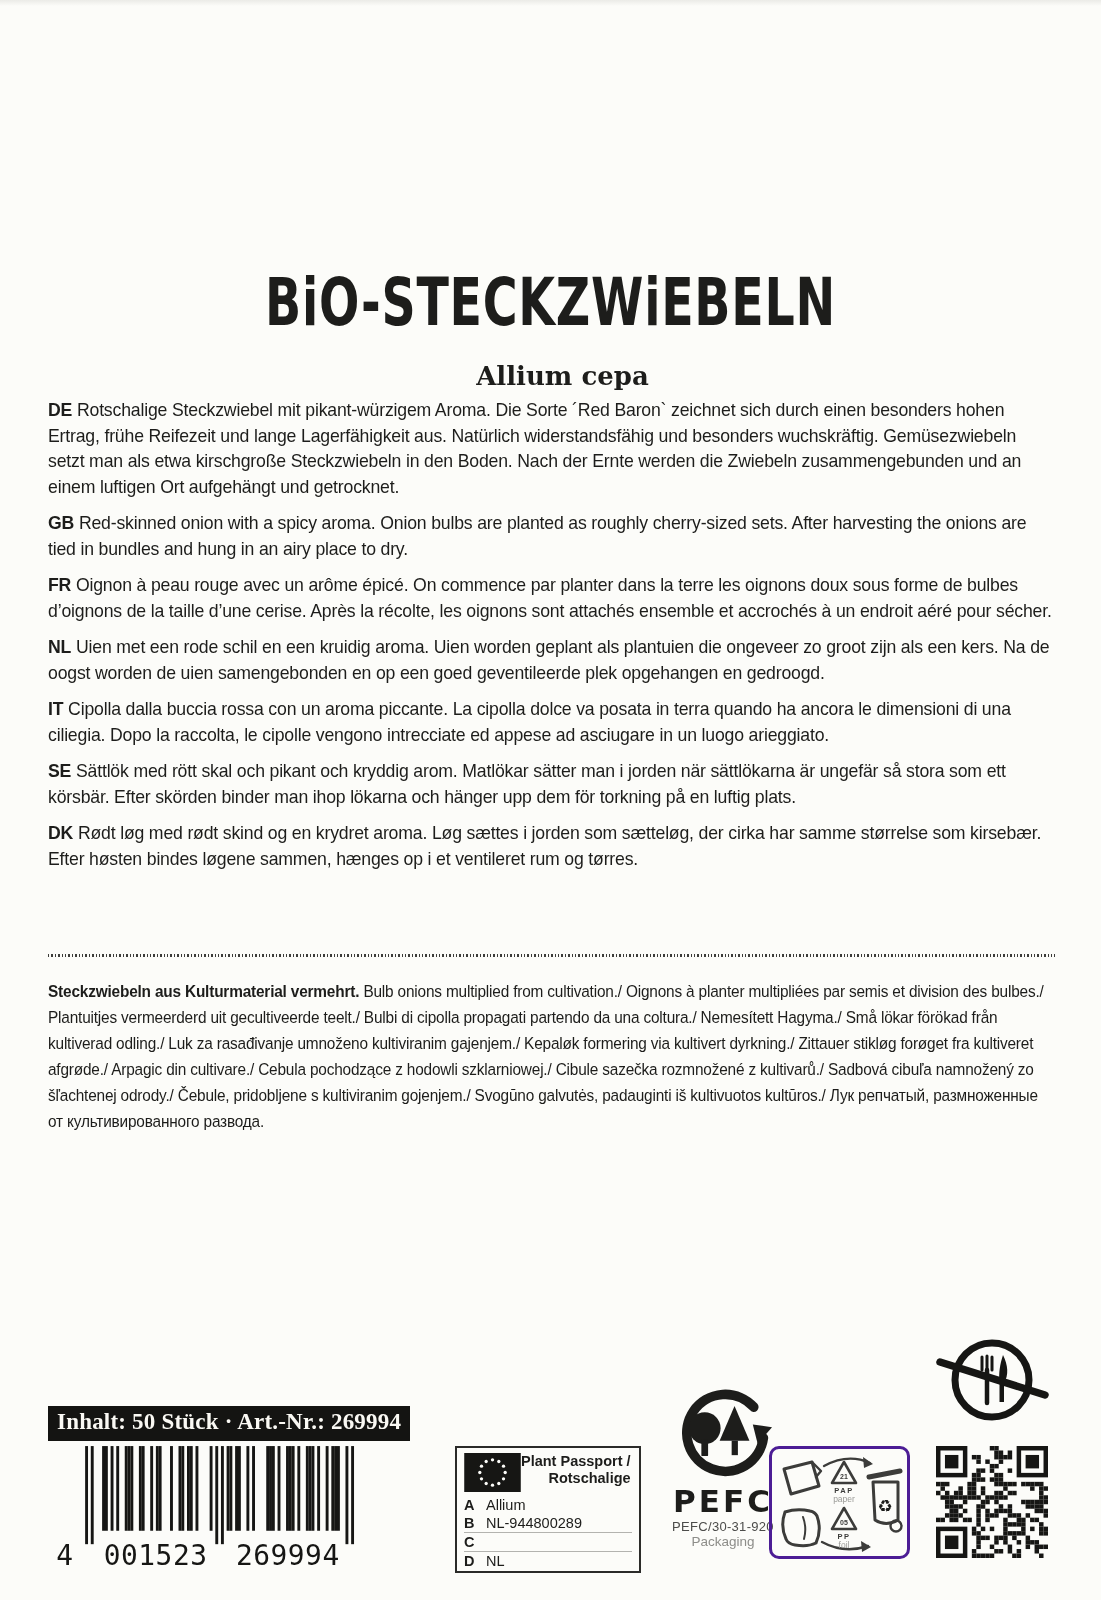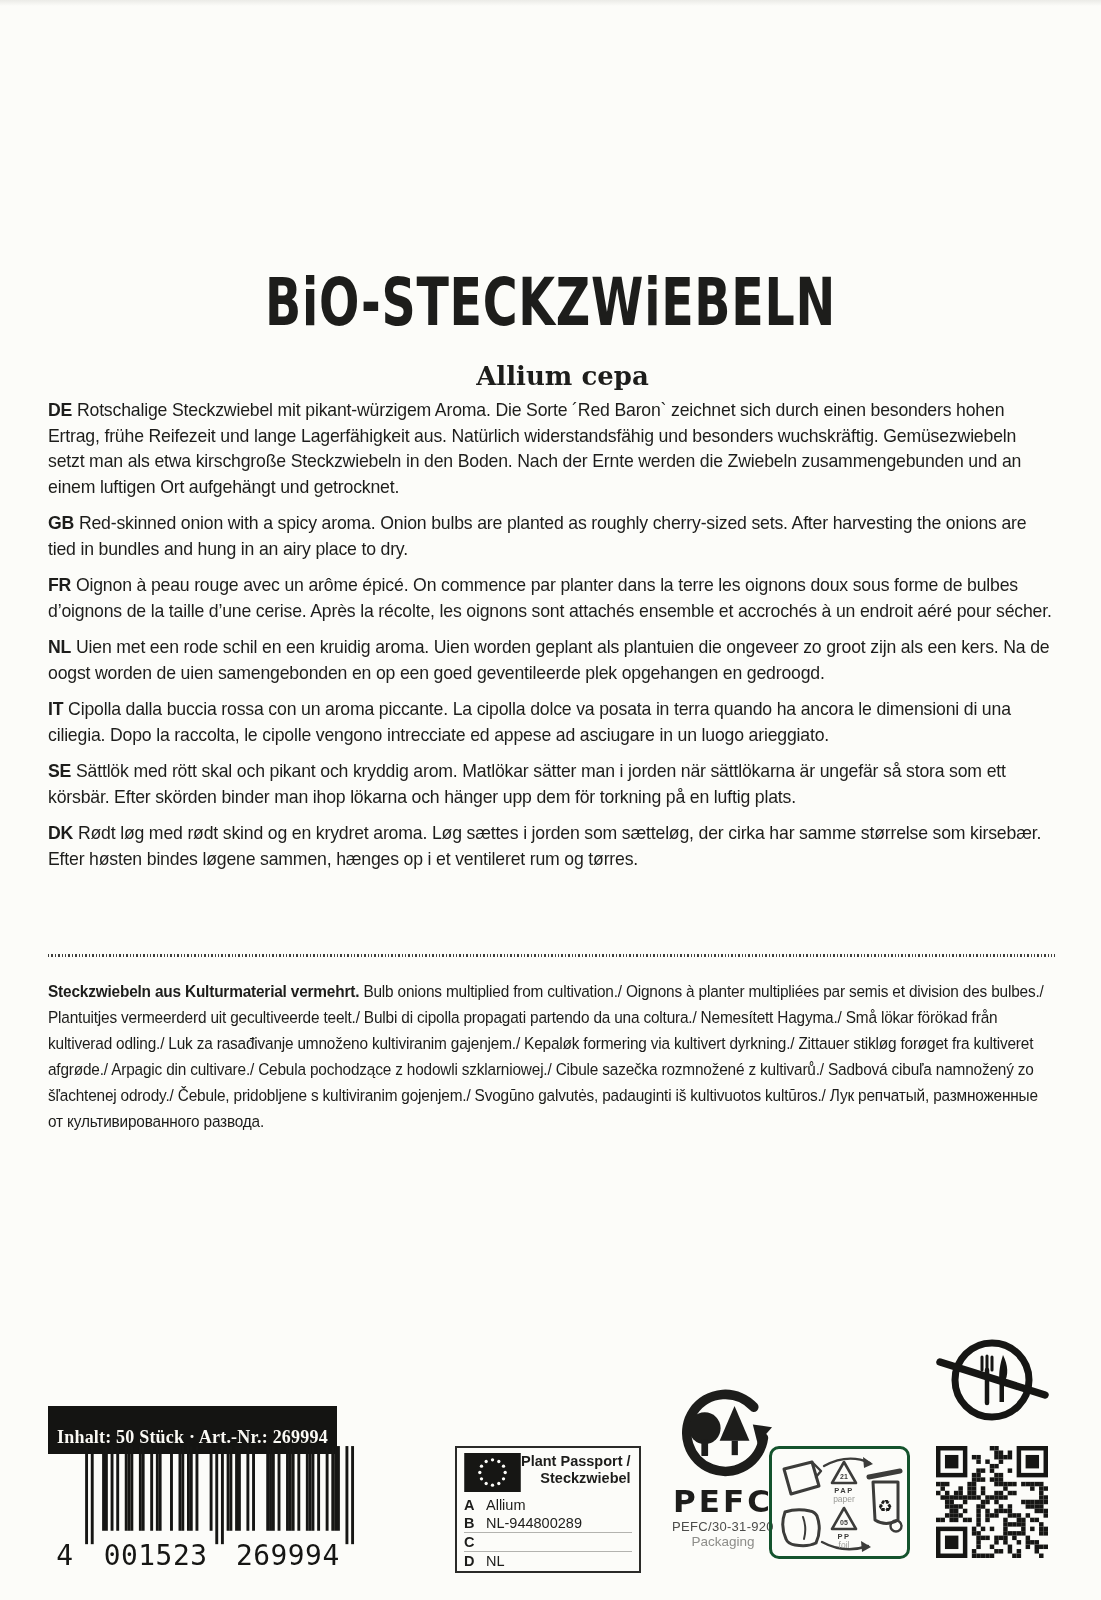--- a/index.html
+++ b/index.html
@@ -17,38 +17,38 @@
   .desc{margin:0 0 11px 0;font-size:19px;line-height:25.5px;letter-spacing:-0.2px;}
   .lang{font-weight:700;}
   .dots{position:absolute;left:48px;top:954px;width:1007px;height:2.5px;
         background:repeating-linear-gradient(90deg,#3c3c3a 0 1.4px,rgba(0,0,0,0) 1.4px 3.4px);}
   .prop{position:absolute;left:48px;top:979px;width:1100px;margin:0;
         transform:scaleX(0.917);transform-origin:left top;
         font-size:16.8px;line-height:26px;letter-spacing:-0.2px;}
   .addr{position:absolute;left:48px;top:1282px;font-size:18px;line-height:23.5px;}
   .addr .name{font-weight:700;font-size:19px;}
   .inhalt{position:absolute;left:48px;top:1406px;background:#141412;color:#faf9f4;
-        font-family:"Liberation Serif",serif;font-weight:700;font-size:18px;
-        padding:21px 9px 6px 9px;letter-spacing:0.2px;white-space:nowrap;}
+        font-family:"Liberation Serif",serif;font-weight:700;font-size:23px;
+        padding:3px 9px 6px 9px;letter-spacing:0.2px;white-space:nowrap;}
   .barcode{position:absolute;left:52px;top:1444px;width:310px;height:124px;}
   .bc-digit{font-family:"DejaVu Sans Mono",monospace;font-size:27px;fill:#161614;}
   .passport{position:absolute;left:455px;top:1446px;width:186px;height:127px;
         border:2px solid #2b2b29;box-sizing:border-box;padding:5px 7px 0 7px;background:#fcfcf9;}
   .pp-head{display:flex;align-items:flex-start;margin-bottom:4px;}
   .pp-title{font-weight:700;font-size:14.5px;line-height:17px;text-align:right;}
   .pp-row{display:flex;font-size:14.5px;line-height:18px;align-items:baseline;}
   .pp-row.lined{border-top:1px solid #b3b3af;}
   .pp-key{width:22px;font-weight:700;}
   .pefc{position:absolute;left:644px;top:1384px;width:158px;text-align:center;}
   .pefc-name{font-family:"DejaVu Sans",sans-serif;font-weight:800;font-size:31px;
         letter-spacing:3px;line-height:30px;margin-top:2px;}
   .pefc-code{font-size:13px;color:#4c4c4a;margin-top:3px;letter-spacing:0.3px;}
   .pefc-cap{font-size:13.5px;color:#8d8d89;}
   .recycling{position:absolute;left:769px;top:1446px;width:141px;height:113px;
-        border:3px solid #14532d;border-radius:10px;box-sizing:border-box;}
+        border:3px solid #4c1d95;border-radius:10px;box-sizing:border-box;}
   .rc-num{font-size:7px;font-weight:700;fill:#3c3c3a;}
   .rc-lbl{font-size:7.5px;font-weight:700;fill:#3c3c3a;letter-spacing:1.5px;}
   .rc-sub{font-size:8.5px;fill:#9a9a96;}
   .nofood{position:absolute;left:946px;top:1334px;width:92px;height:92px;}
   .qr{position:absolute;left:936px;top:1446px;width:112px;height:112px;}
   svg{display:block;}
   svg.ovis{overflow:visible;}
 </style>
 </head>
 <body>
@@ -147,21 +147,21 @@
           <circle cx="16" cy="20" r="1.7"></circle>
             <circle cx="17.7" cy="13.5" r="1.7"></circle>
           <circle cx="22.5" cy="8.7" r="1.7"></circle>
             <circle cx="29" cy="7" r="1.7"></circle>
           <circle cx="35.5" cy="8.7" r="1.7"></circle>
             <circle cx="40.3" cy="13.5" r="1.7"></circle>
         </g>
       </svg>
       <div class="pp-title">
         <div>Plant Passport /</div>
-        <div>Steckzwiebel</div>
+        <div>Rotschalige</div>
       </div>
     </div>
     <div class="pp-row">
         <span class="pp-key">A</span>
         <span class="pp-val">Allium</span>
       </div>
     <div class="pp-row">
         <span class="pp-key">B</span>
         <span class="pp-val">NL-944800289</span>
       </div>

